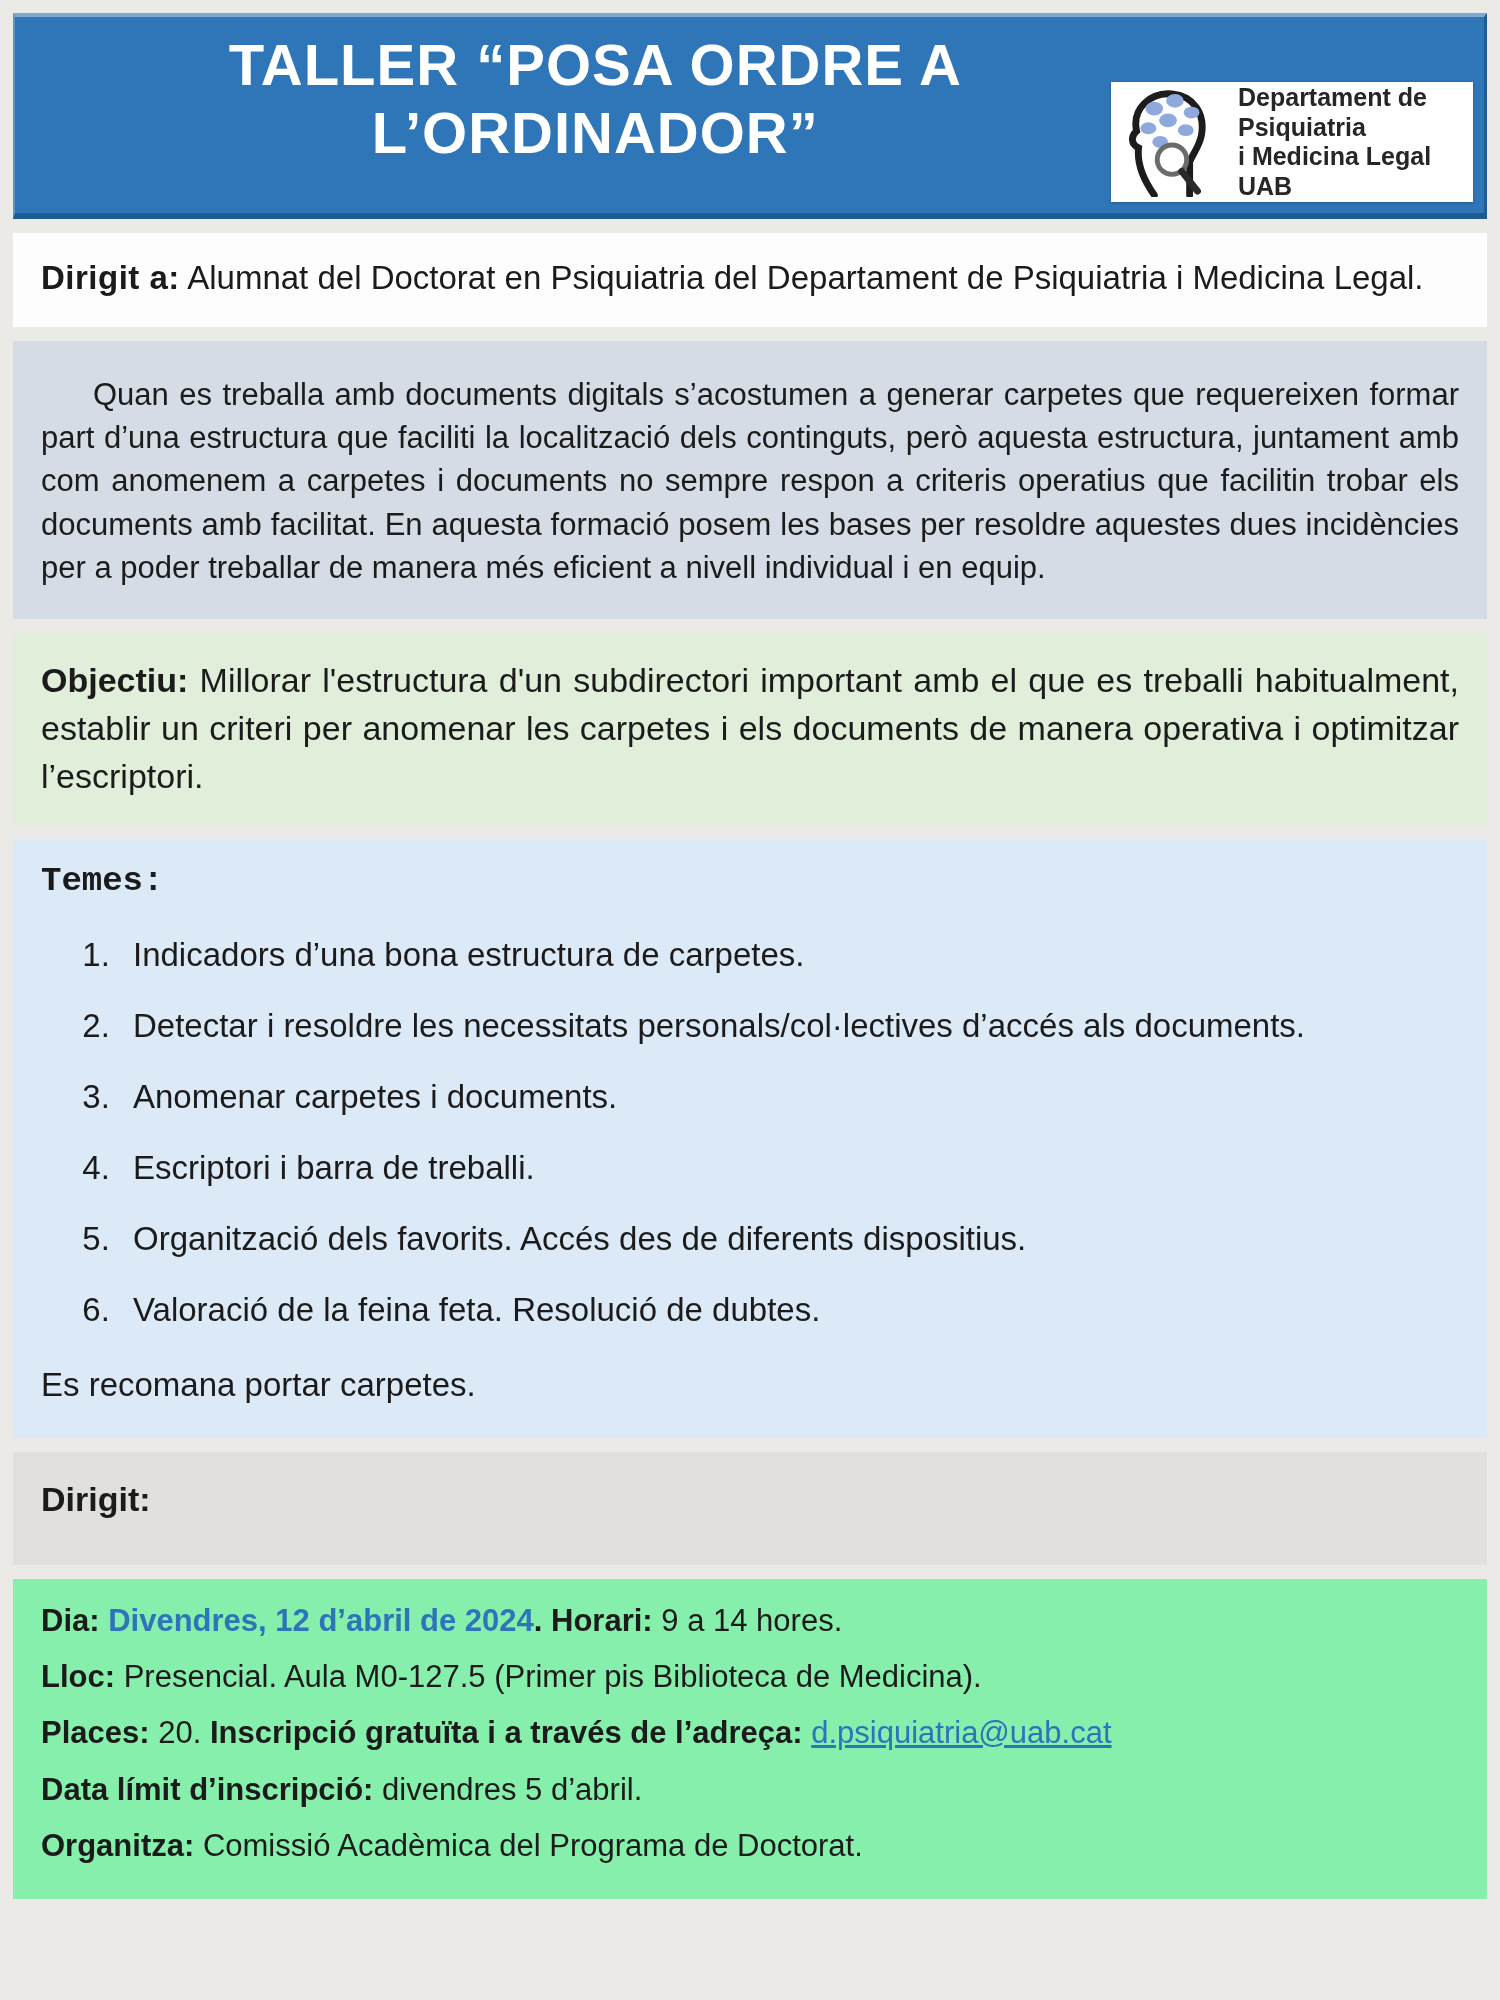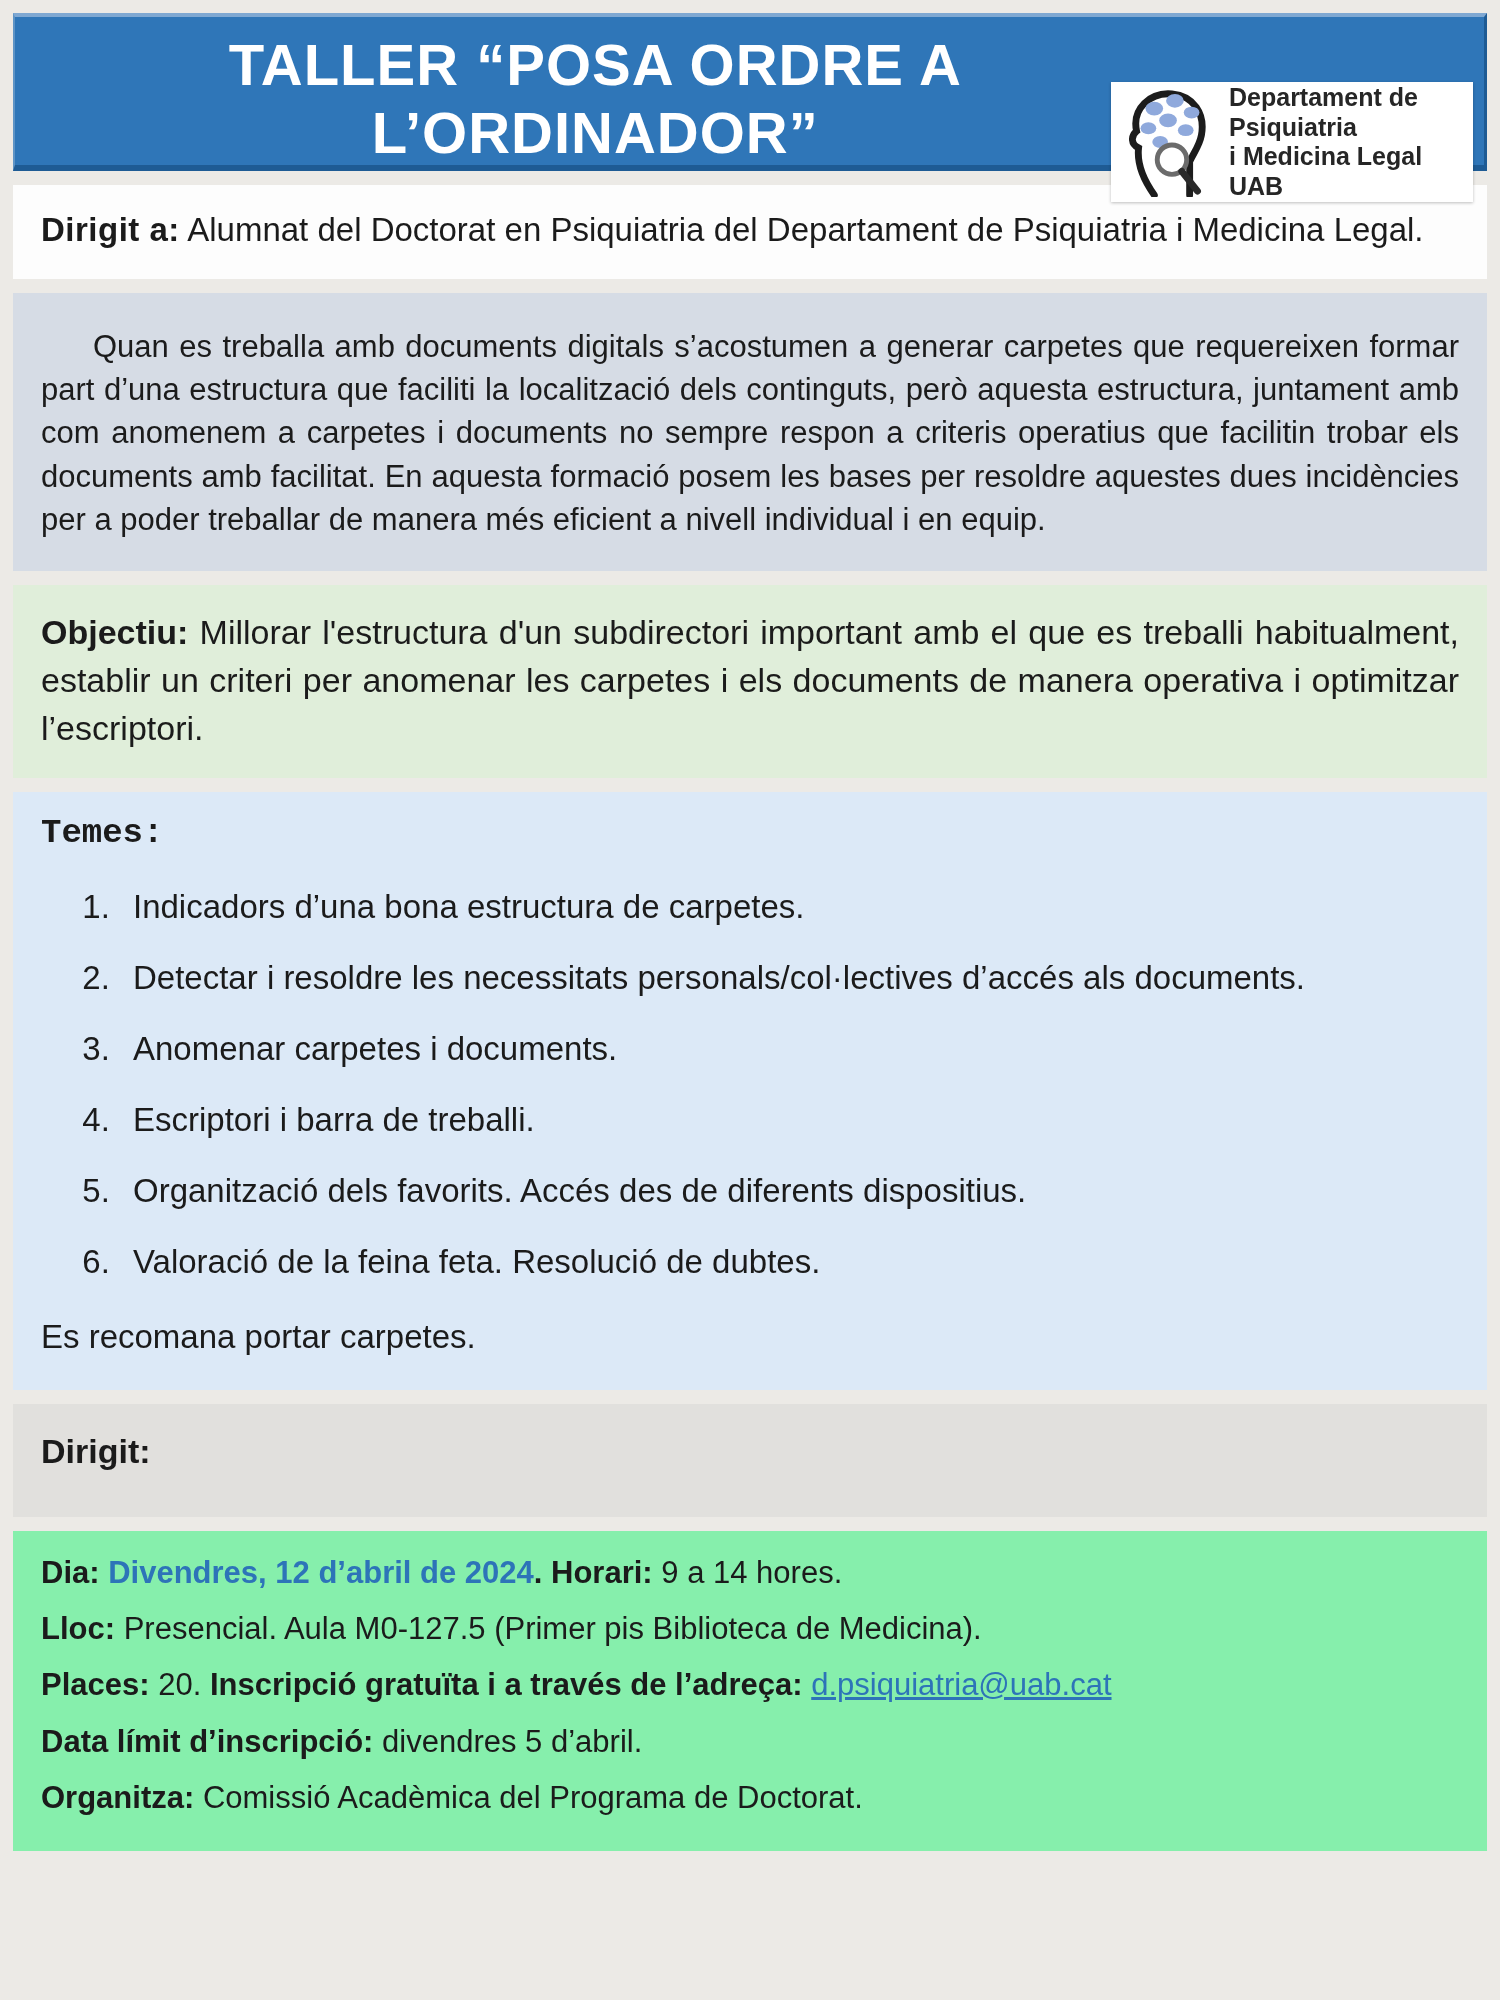--- a/index.html
+++ b/index.html
@@ -18,21 +18,21 @@
   }
   .section { box-sizing: border-box; margin-bottom: 14px; }
 
   
   .header {
     background: #2F76B8;
     border-top: 4px solid #7FA8D2;
     border-left: 2px solid #5E94C6;
     border-right: 3px solid #1E5B94;
     border-bottom: 6px solid #1E5B94;
-    height: 158px;
+    height: 206px;
     position: relative;
   }
   .header .titles {
     width: 79%;
     text-align: center;
     color: #ffffff;
     font-weight: bold;
     font-size: 58px;
     line-height: 1.17;
     letter-spacing: 1px;
@@ -44,20 +44,21 @@
     right: 27px;
     width: 362px;
     height: 120px;
     background: #ffffff;
     box-shadow: 0 1px 3px rgba(0,0,0,0.25);
     display: flex;
     align-items: center;
     padding: 4px 10px 4px 8px;
     box-sizing: border-box;
     z-index: 5;
+    gap: 9px;
   }
   .logo-icon { width: 102px; height: 110px; flex: 0 0 auto; }
   .logo-text {
     font-weight: bold;
     font-size: 25px;
     line-height: 1.18;
     color: #262626;
     margin-left: 8px;
   }
 

